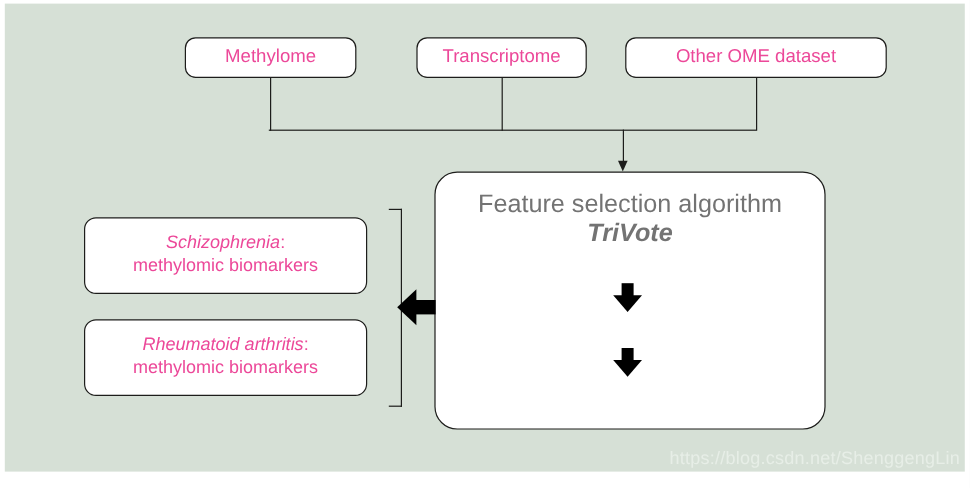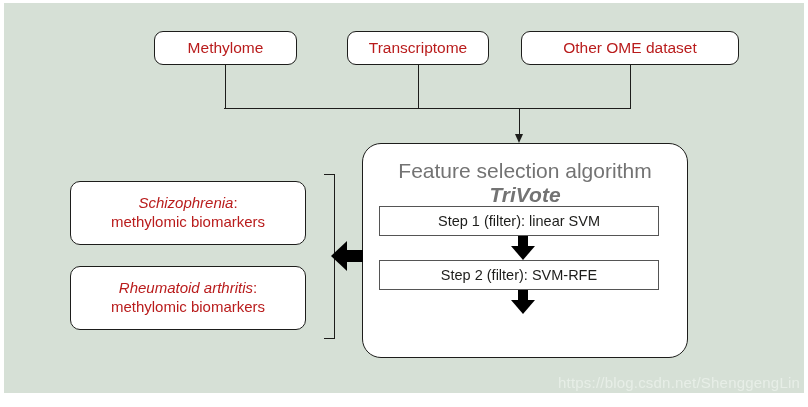--- a/index.html
+++ b/index.html
@@ -36,21 +36,21 @@
   .node {
     position: absolute;
     box-sizing: border-box;
     background: #ffffff;
     border: 1.6px solid #1d1d1b;
     border-radius: 9px;
     display: flex;
     align-items: center;
     justify-content: center;
     text-align: center;
-    color: #b91c1c;
+    color: #ec4899;
     font-size: 15px;
     line-height: 1.25;
   }
 
   
   .source-box { height: 34px; top: 31px; font-size: 15.5px; }
   #src-methylome     { left: 154px; width: 143px; }
   #src-transcriptome { left: 347px; width: 142px; }
   #src-other         { left: 521px; width: 218px; }
 
@@ -238,32 +238,26 @@
   <div class="line hline" id="bus"></div>
   <div class="line vline" id="down-to-main"></div>
   <div class="arrowhead-down" id="arrow-into-main"></div>
 
   <div id="main-box">
 
     <div id="main-title">
       <span>Feature selection algorithm </span><span class="trivote">TriVote</span>
     </div>
 
-    <div class="step-box" id="step-1">
-      <span>Step 1 (filter): linear SVM</span>
-    </div>
 
     <div class="block-arrow" id="block-arrow-1">
       <div class="shaft"></div>
       <div class="head"></div>
     </div>
 
-    <div class="step-box" id="step-2">
-      <span>Step 2 (filter): SVM-RFE</span>
-    </div>
 
     <div class="block-arrow" id="block-arrow-2">
       <div class="shaft"></div>
       <div class="head"></div>
     </div>
 
 
   </div>
 
   <div id="bracket"></div>

